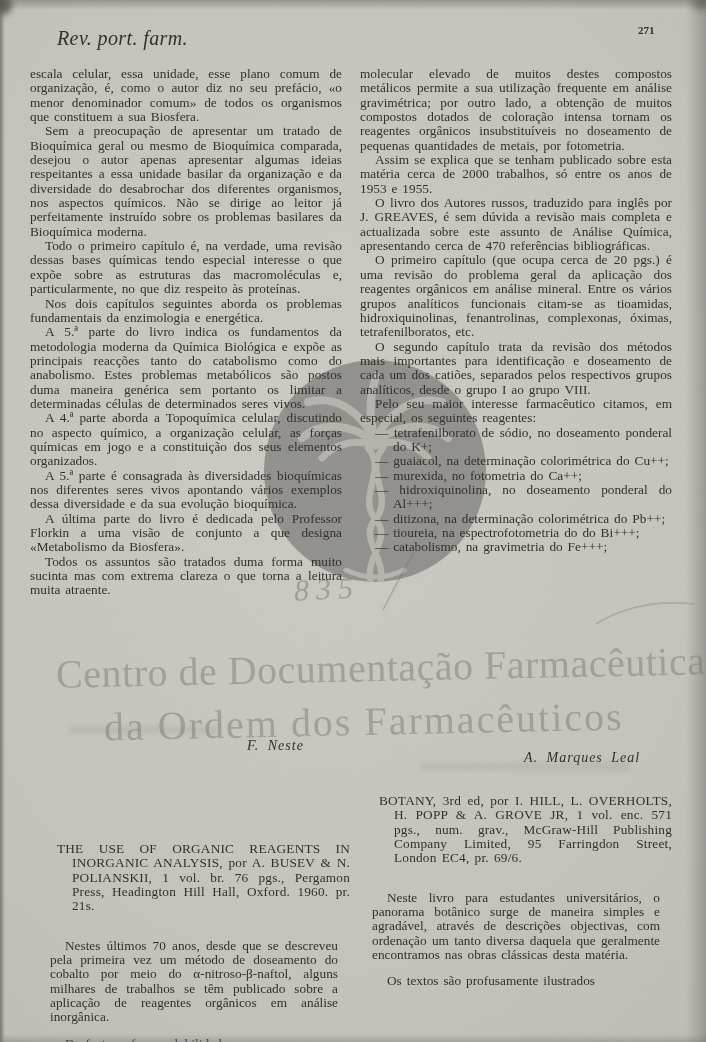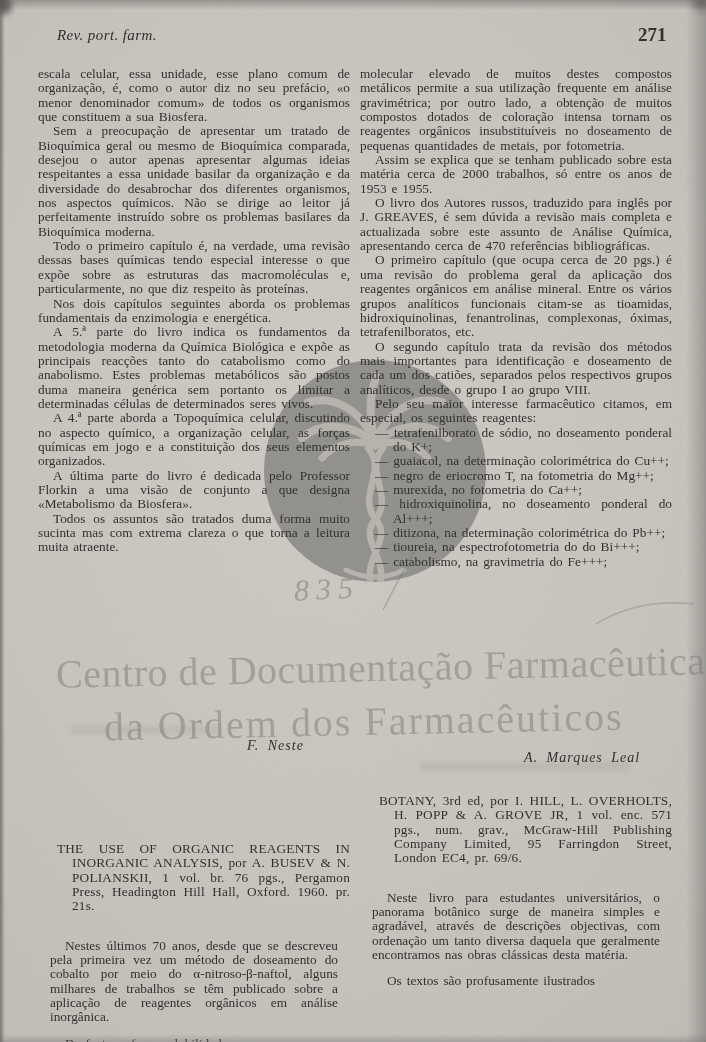--- a/index.html
+++ b/index.html
@@ -17,29 +17,29 @@
   .edge-left{position:absolute;top:0;left:0;width:5px;height:100%;
     background:linear-gradient(to right, rgba(70,68,64,.6), rgba(70,68,64,0));}
   .edge-bottom{position:absolute;bottom:0;left:0;width:100%;height:8px;
     background:linear-gradient(to top, rgba(110,108,104,.35), rgba(110,108,104,0));}
   .corner-smudge-tl{position:absolute;left:-4px;top:-5px;width:16px;height:20px;background:#4e4c48;
     border-radius:50%;filter:blur(3px);opacity:.8;}
   .corner-smudge-tr{position:absolute;right:-5px;top:-6px;width:18px;height:16px;background:#5a5854;
     border-radius:50%;filter:blur(4px);opacity:.7;}
 
   
-  .hdr-journal{position:absolute;left:57px;top:27px;font-style:italic;font-size:15px;letter-spacing:.4px;}
-  .hdr-page{position:absolute;left:638px;top:24px;font-weight:bold;font-size:19px;text-align:center;}
+  .hdr-journal{position:absolute;left:57px;top:27px;font-style:italic;font-size:20px;letter-spacing:.4px;}
+  .hdr-page{position:absolute;left:638px;top:24px;font-weight:bold;font-size:11px;text-align:center;}
 
   
   .col{position:absolute;width:312px;text-align:justify;font-size:13.3px;line-height:14.35px;
     word-spacing:1.6px;}
   .col p{margin:0;}
   .col p.ind{text-indent:15px;}
-  .col-tl{left:38px;top:67px;}
+  .col-tl{left:30px;top:67px;}
   .col-tr{left:360px;top:67px;}
   .reagent-list{}
   .reagent{padding-left:33px;text-indent:-18px;margin:0;}
   .sig{position:absolute;font-style:italic;font-size:14px;letter-spacing:1px;word-spacing:4px;}
   .sig-left{left:247px;top:738px;}
   .sig-right{left:524px;top:738px;margin-top:12px;}
 
   
   .col-bl{left:38px;top:842px;}
   .col-br{left:360px;top:794px;}
@@ -107,36 +107,36 @@
   <div class="hdr-journal">Rev. port. farm.</div>
   <div class="hdr-page">271</div>
 
   <div class="col col-tl">
     <p>escala celular, essa unidade, esse plano comum de organização, é, como o autor diz no seu prefácio, «o menor denominador comum» de todos os organismos que constituem a sua Biosfera.</p>
     <p class="ind">Sem a preocupação de apresentar um tratado de Bioquímica geral ou mesmo de Bioquímica comparada, desejou o autor apenas apresentar algumas ideias respeitantes a essa unidade basilar da organização e da diversidade do desabrochar dos diferentes organismos, nos aspectos químicos. Não se dirige ao leitor já perfeitamente instruído sobre os problemas basilares da Bioquímica moderna.</p>
     <p class="ind">Todo o primeiro capítulo é, na verdade, uma revisão dessas bases químicas tendo especial interesse o que expõe sobre as estruturas das macromoléculas e, particularmente, no que diz respeito às proteínas.</p>
     <p class="ind">Nos dois capítulos seguintes aborda os problemas fundamentais da enzimologia e energética.</p>
     <p class="ind">A 5.ª parte do livro indica os fundamentos da metodologia moderna da Química Biológica e expõe as principais reacções tanto do catabolismo como do anabolismo. Estes problemas metabólicos são postos duma maneira genérica sem portanto os limitar a determinadas células de determinados seres vivos.</p>
     <p class="ind">A 4.ª parte aborda a Topoquímica celular, discutindo no aspecto químico, a organização celular, as forças químicas em jogo e a constituição dos seus elementos organizados.</p>
+    <p class="ind">A 5.ª parte é consagrada às diversidades bioquímicas nos diferentes seres vivos apontando vários exemplos dessa diversidade e da sua evolução bioquímica.</p>
     <p class="ind">A última parte do livro é dedicada pelo Professor Florkin a uma visão de conjunto a que designa «Metabolismo da Biosfera».</p>
     <p class="ind">Todos os assuntos são tratados duma forma muito sucinta mas com extrema clareza o que torna a leitura muita atraente.</p>
   </div>
   <div class="sig sig-left">F. Neste</div>
 
   <div class="col col-tr">
     <p>molecular elevado de muitos destes compostos metálicos permite a sua utilização frequente em análise gravimétrica; por outro lado, a obtenção de muitos compostos dotados de coloração intensa tornam os reagentes orgânicos insubstituíveis no doseamento de pequenas quantidades de metais, por fotometria.</p>
     <p class="ind">Assim se explica que se tenham publicado sobre esta matéria cerca de 2000 trabalhos, só entre os anos de 1953 e 1955.</p>
     <p class="ind">O livro dos Autores russos, traduzido para inglês por J. GREAVES, é sem dúvida a revisão mais completa e actualizada sobre este assunto de Análise Química, apresentando cerca de 470 referências bibliográficas.</p>
     <p class="ind">O primeiro capítulo (que ocupa cerca de 20 pgs.) é uma revisão do problema geral da aplicação dos reagentes orgânicos em análise mineral. Entre os vários grupos analíticos funcionais citam-se as tioamidas, hidroxiquinolinas, fenantrolinas, complexonas, óximas, tetrafenilboratos, etc.</p>
     <p class="ind">O segundo capítulo trata da revisão dos métodos mais importantes para identificação e doseamento de cada um dos catiões, separados pelos respectivos grupos analíticos, desde o grupo I ao grupo VIII.</p>
     <p class="ind">Pelo seu maior interesse farmacêutico citamos, em especial, os seguintes reagentes:</p>
     <div class="reagent-list">
       <p class="reagent">— tetrafenilborato de sódio, no doseamento ponderal do K+;</p>
       <p class="reagent">— guaiacol, na determinação colorimétrica do Cu++;</p>
-      <p class="reagent">— negro de eriocromo T, na fotometria do Mg++;</p>
       <p class="reagent">— murexida, no fotometria do Ca++;</p>
       <p class="reagent">— hidroxiquinolina, no doseamento ponderal do Al+++;</p>
       <p class="reagent">— ditizona, na determinação colorimétrica do Pb++;</p>
       <p class="reagent">— tioureia, na espectrofotometria do do Bi+++;</p>
       <p class="reagent">— catabolismo, na gravimetria do Fe+++;</p>
     </div>
   </div>
   <div class="sig sig-right">A. Marques Leal</div>
 
   <div class="col col-bl">

